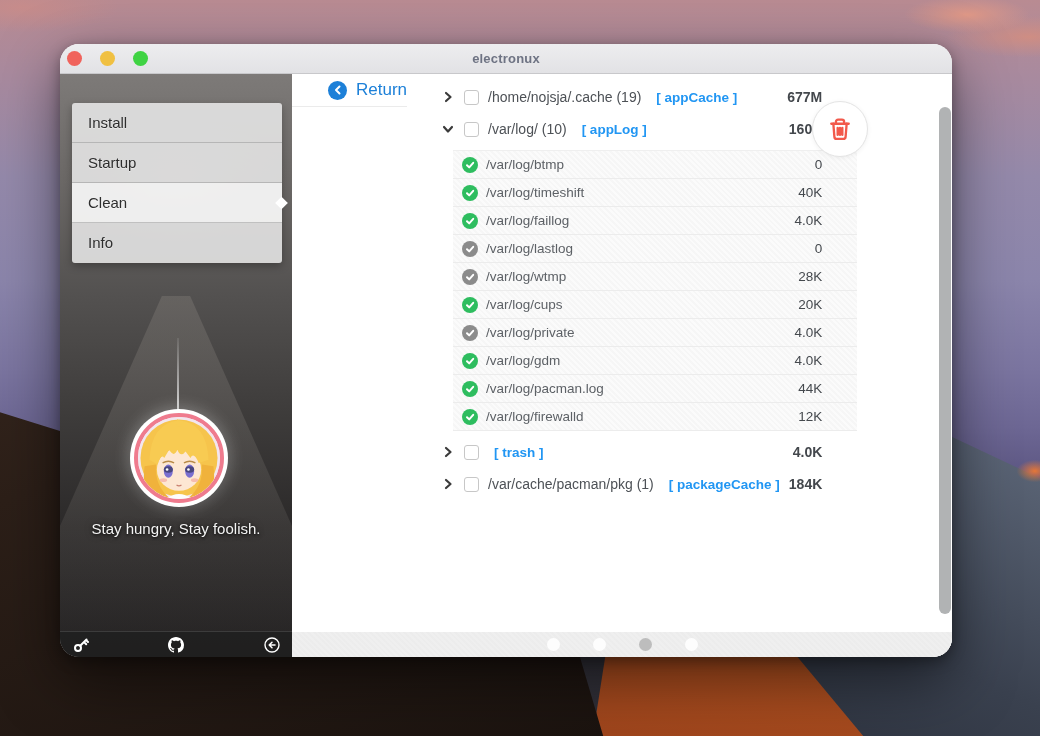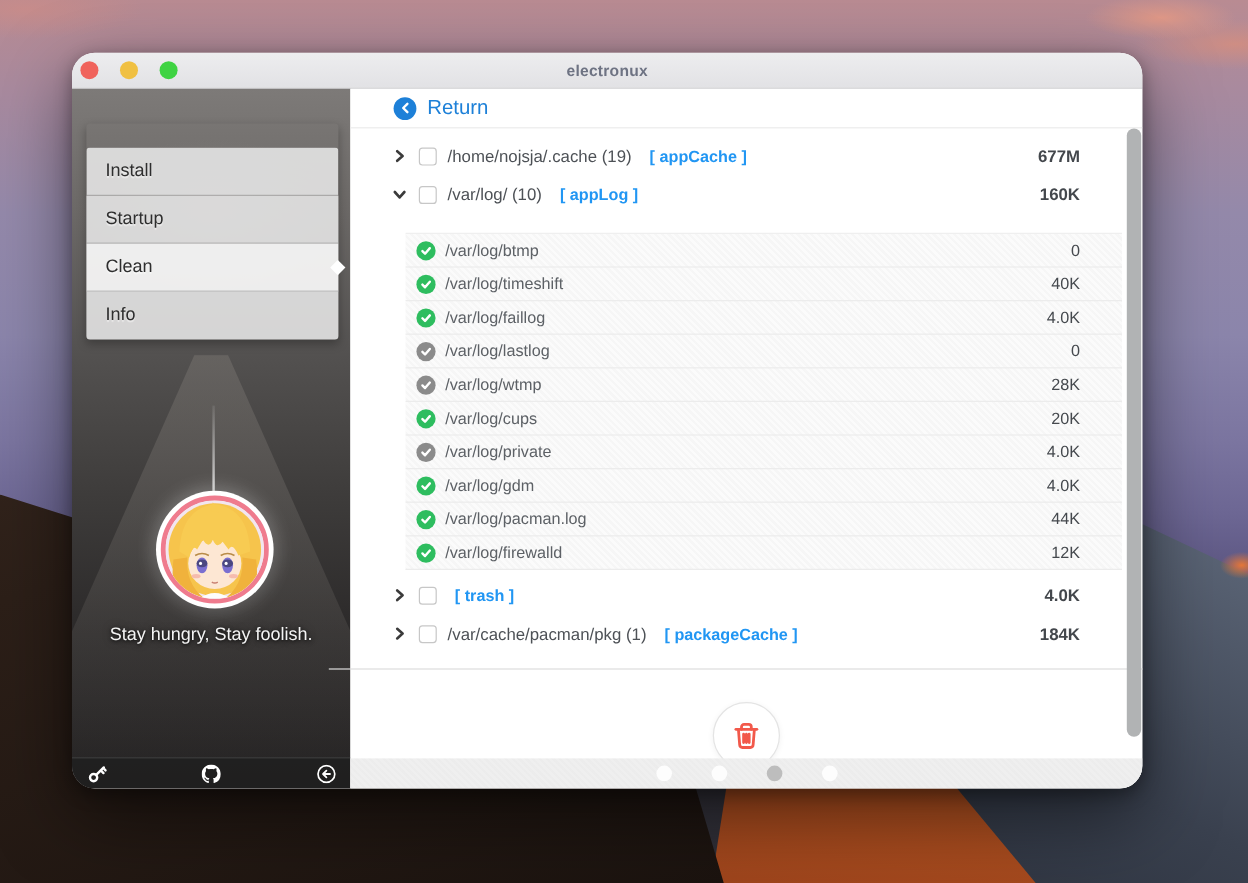--- a/index.html
+++ b/index.html
@@ -78,21 +78,21 @@
   .menu { position: absolute; top: 29px; left: 12px; width: 210px;
     box-shadow: 0 3px 8px rgba(0,0,0,.28); border-radius: 3px; }
   .menu-item {
     height: 40px; line-height: 40px; padding-left: 16px;
     font-size: 15px; color: #2e2e2e;
     text-shadow: 0 1px 1px rgba(255,255,255,.55);
     background: rgba(231,231,231,.88);
     border-bottom: 1px solid rgba(155,155,155,.55);
     position: relative;
   }
-  .menu-item:first-child { border-radius: 3px 3px 0 0; margin-top: 20px; }
+  .menu-item:first-child { border-radius: 3px 3px 0 0; }
   .menu-item:last-child { border-radius: 0 0 3px 3px; border-bottom: none; }
   .menu-item.active { background: rgba(247,247,247,.94); }
   .menu-item.active::after {
     content: ''; position: absolute; right: -4px; top: 50%;
     width: 9px; height: 9px; background: #fff;
     transform: translateY(-50%) rotate(45deg);
   }
   .avatar-string {
     position: absolute; left: 117px; top: 264px; width: 2px; height: 74px;
     background: linear-gradient(rgba(230,230,230,.1), rgba(240,240,240,.85));
@@ -113,42 +113,42 @@
     text-shadow: 0 1px 3px rgba(0,0,0,.85), 0 0 8px rgba(0,0,0,.4);
   }
   .side-toolbar {
     position: absolute; bottom: 0; left: 0; right: 0; height: 26px;
     background: rgba(32,32,32,.92); border-top: 1px solid #3c3c3c;
     display: flex; align-items: center; justify-content: space-between;
     padding: 0 12px;
   }
   .tool-icon { width: 17px; height: 17px; display: flex; align-items: center; justify-content: center; }
   
-  .main { flex: 1; background: #fff; position: relative; display: flex; flex-direction: column; }
+  .main { flex: 1; background: #fff; position: relative; display: flex; }
   .return-header {
     height: 33px; flex: none; border-bottom: 1px solid #ebebeb;
     display: flex; align-items: center; padding-left: 36px; gap: 9px;
   }
   .return-icon {
     width: 19px; height: 19px; border-radius: 50%; background: #1d80d8;
     display: flex; align-items: center; justify-content: center; flex: none;
   }
   .return-label { color: #1d80d8; font-size: 17px; }
   .list { padding: 7px 52px 0 34px; }
   .group-row { height: 32px; display: flex; align-items: center; gap: 9px; }
   .chev { width: 14px; height: 14px; display: flex; align-items: center; justify-content: center; flex: none; }
   .checkbox {
     width: 15px; height: 15px; border: 1px solid #c7c7c7; border-radius: 3px;
     background: #fff; flex: none;
   }
   .group-path { color: #4d5156; font-size: 14px; }
   .group-tag { color: #2196f3; font-weight: bold; font-size: 13.5px; margin-left: 6px; }
   .group-size { margin-left: auto; color: #43474c; font-size: 14px; font-weight: bold; }
   .sub-list {
-    margin: 16px -35px 5px 12px; padding-right: 0;
+    margin: 5px -35px 5px 12px; padding-right: 0;
     background-color: #fbfbfb;
     background-image: repeating-linear-gradient(45deg, rgba(0,0,0,.018) 0 2px, transparent 2px 4px);
     border-top: 1px solid #efefef;
   }
   .sub-row {
     height: 28px; display: flex; align-items: center; gap: 8px;
     border-bottom: 1px solid #ececec; padding: 0 35px 0 9px;
   }
   .check-icon { width: 16px; height: 16px; border-radius: 50%; flex: none;
     display: flex; align-items: center; justify-content: center; }

